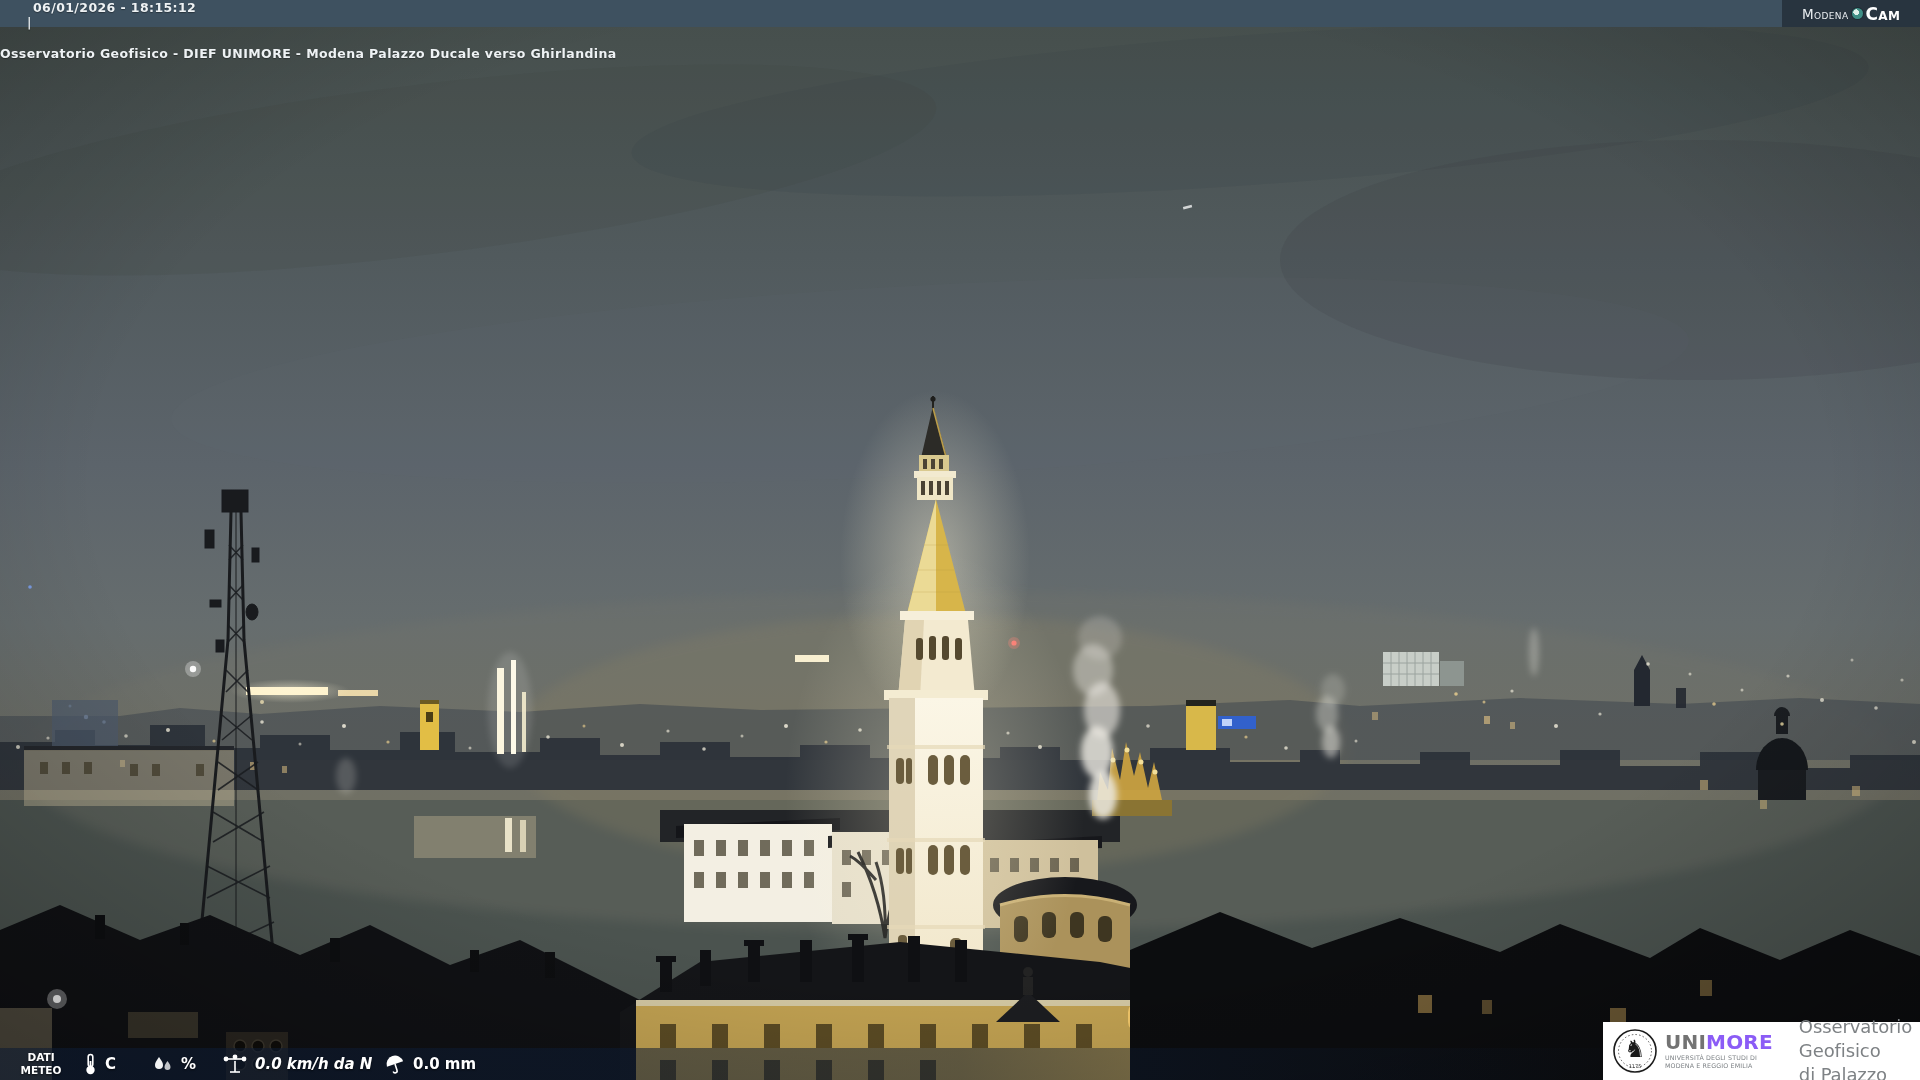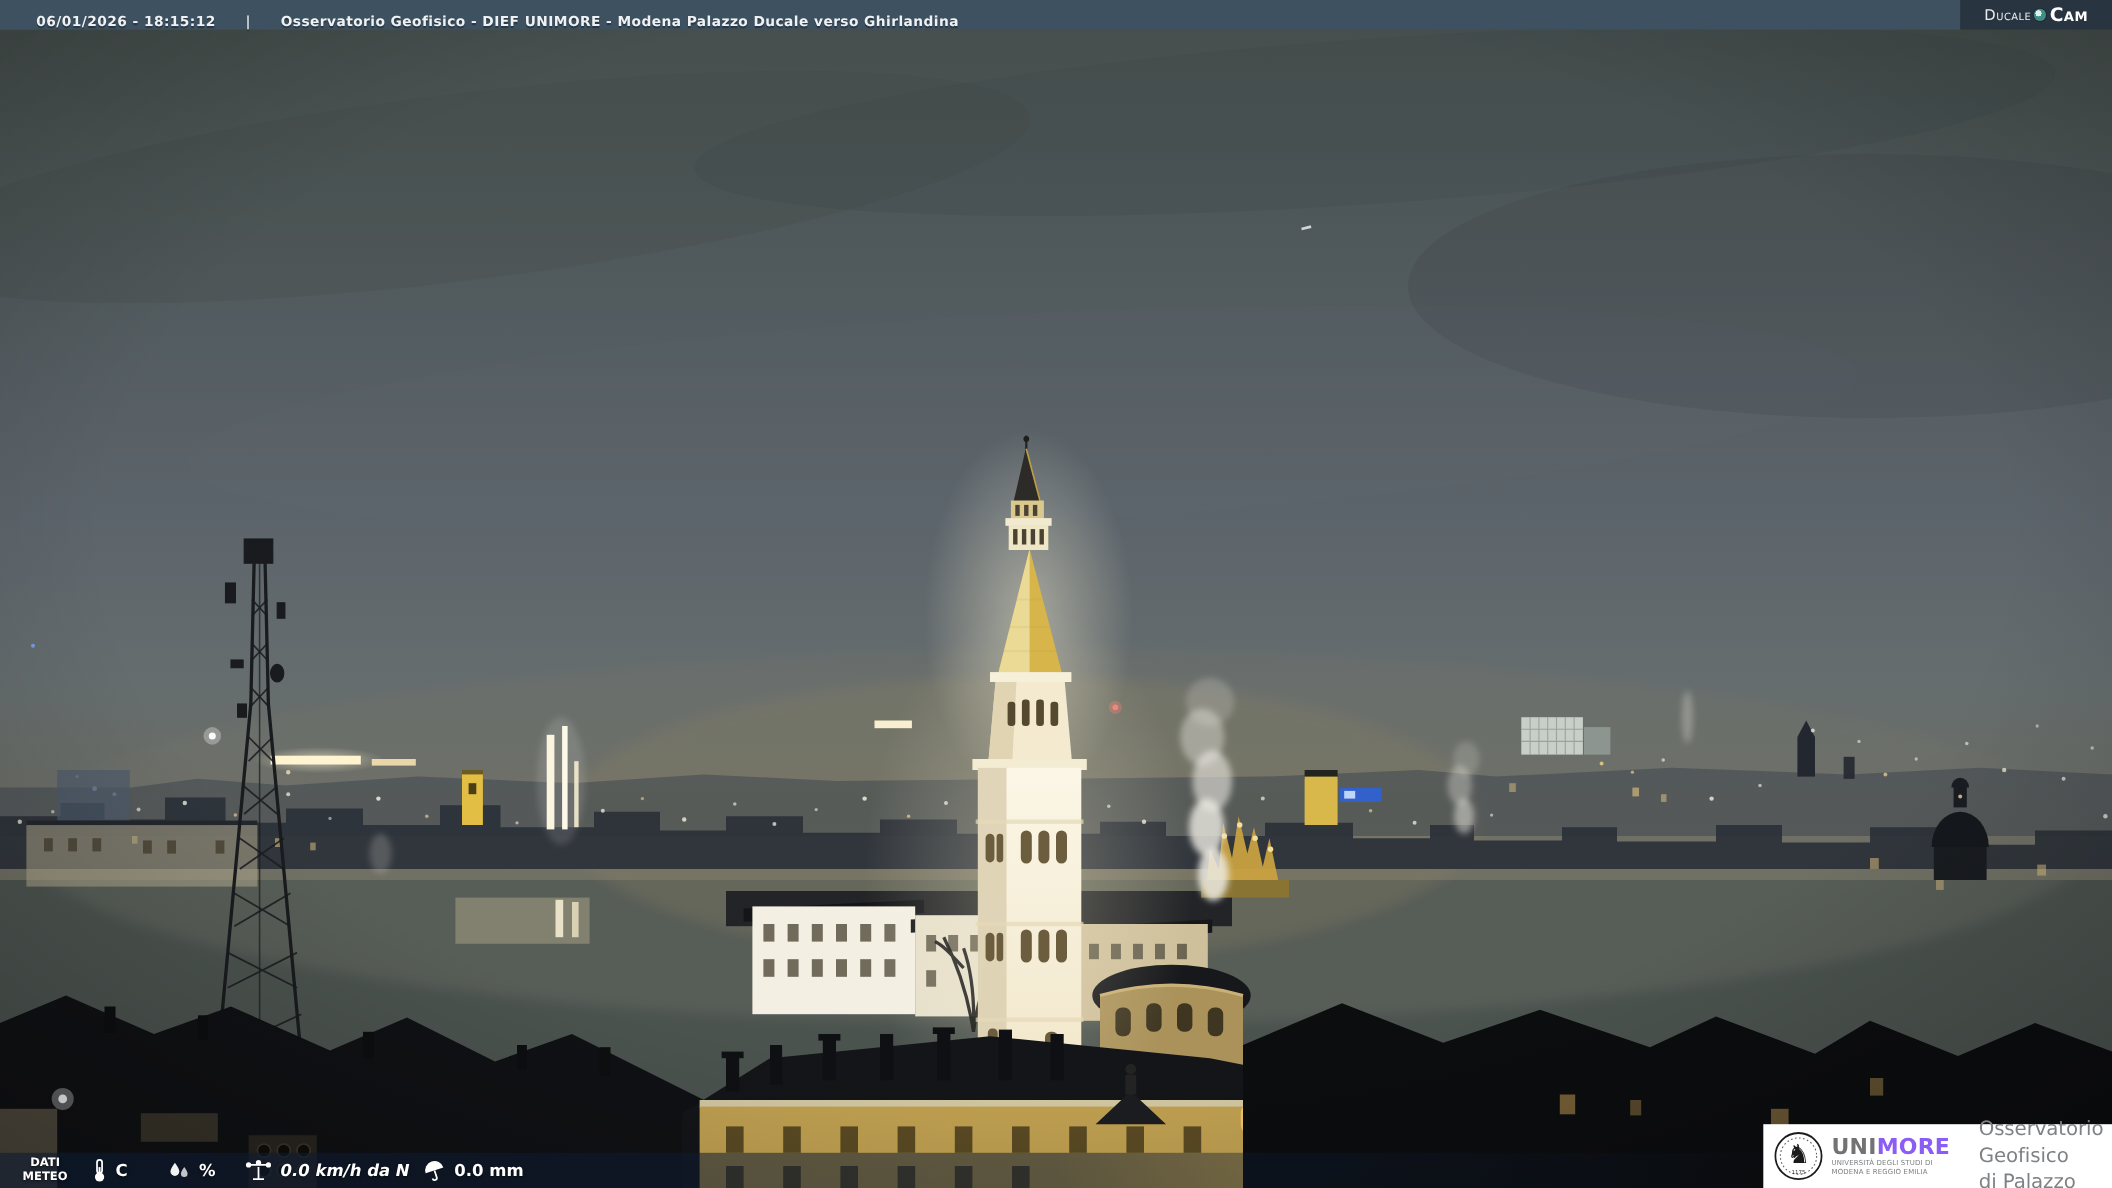--- a/index.html
+++ b/index.html
@@ -2,22 +2,22 @@
 <html><head>
 <meta charset="utf-8">
 <style>
   html,body{margin:0;padding:0;background:#000;}
   .viewport{position:relative;width:1920px;height:1080px;overflow:hidden;
     font-family:"DejaVu Sans","Liberation Sans",sans-serif;background:#4b534f;}
   .scene{position:absolute;inset:0;display:block;}
 
   
   .topbar{position:absolute;top:0;left:0;right:0;height:27px;background:#3e5160;
-    display:flex;align-items:flex-end;color:#eef2f4;font-size:12.5px;font-weight:bold;
-    letter-spacing:.4px;z-index:10;text-shadow:0 1px 1px rgba(0,0,0,.35);}
+    display:flex;align-items:flex-start;color:#eef2f4;font-size:12.5px;font-weight:bold;
+    letter-spacing:.4px;z-index:10;text-shadow:0 1px 1px rgba(0,0,0,.35);flex-direction:column;}
   .topbar .ts{margin-left:33px;white-space:nowrap;}
   .topbar .sep{margin:0 27px;opacity:.9;}
   .topbar .ttl{white-space:nowrap;margin-top:16px;}
   .wc-logo{position:absolute;right:0;top:0;height:27px;width:138px;background:#28343f;
     display:flex;align-items:center;justify-content:center;gap:3px;z-index:11;cursor:pointer;}
   .wc-weather{font-variant:small-caps;font-weight:400;font-size:13.5px;color:#e9edf0;letter-spacing:.4px;}
   .wc-cam{font-variant:small-caps;font-weight:bold;font-size:17px;color:#ffffff;letter-spacing:.3px;}
   .wc-lens{width:11px;height:11px;border-radius:50%;
     background:radial-gradient(circle at 38% 38%, #dff1ea 0 28%, #3f8f86 30% 100%);
     box-shadow:0 0 0 1px #1f2a33;}
@@ -443,21 +443,21 @@
 
     <rect x="0" y="0" width="1920" height="1080" fill="url(#vign)"></rect>
   </svg>
 
   <div class="topbar">
     <span class="ts">06/01/2026 - 18:15:12</span>
     <span class="sep">|</span>
     <span class="ttl">Osservatorio Geofisico - DIEF UNIMORE - Modena Palazzo Ducale verso Ghirlandina</span>
   </div>
   <div class="wc-logo">
-    <span class="wc-weather">Ducale</span>
+    <span class="wc-weather">Modena</span>
     <span class="wc-lens"></span>
     <span class="wc-cam">Cam</span>
   </div>
 
   <div class="botbar">
     <div class="dm">
       <div>DATI</div>
       <div>METEO</div>
     </div>
     <div class="grp g-temp">

